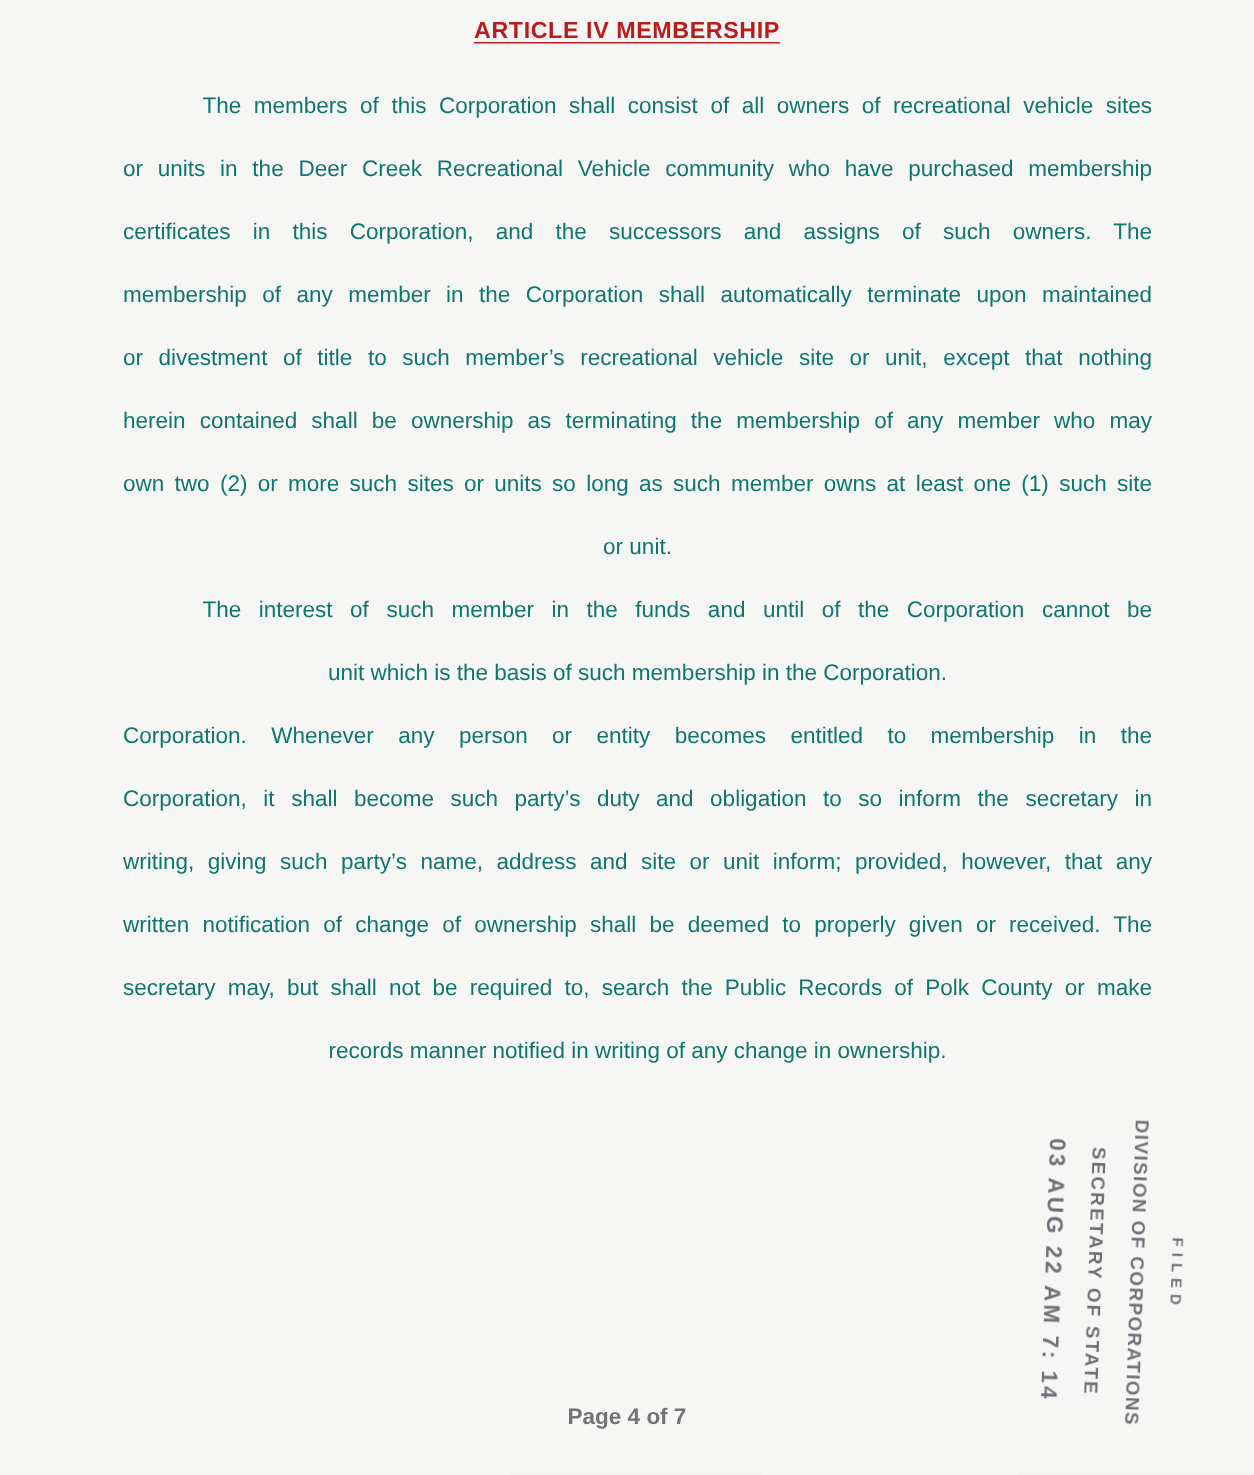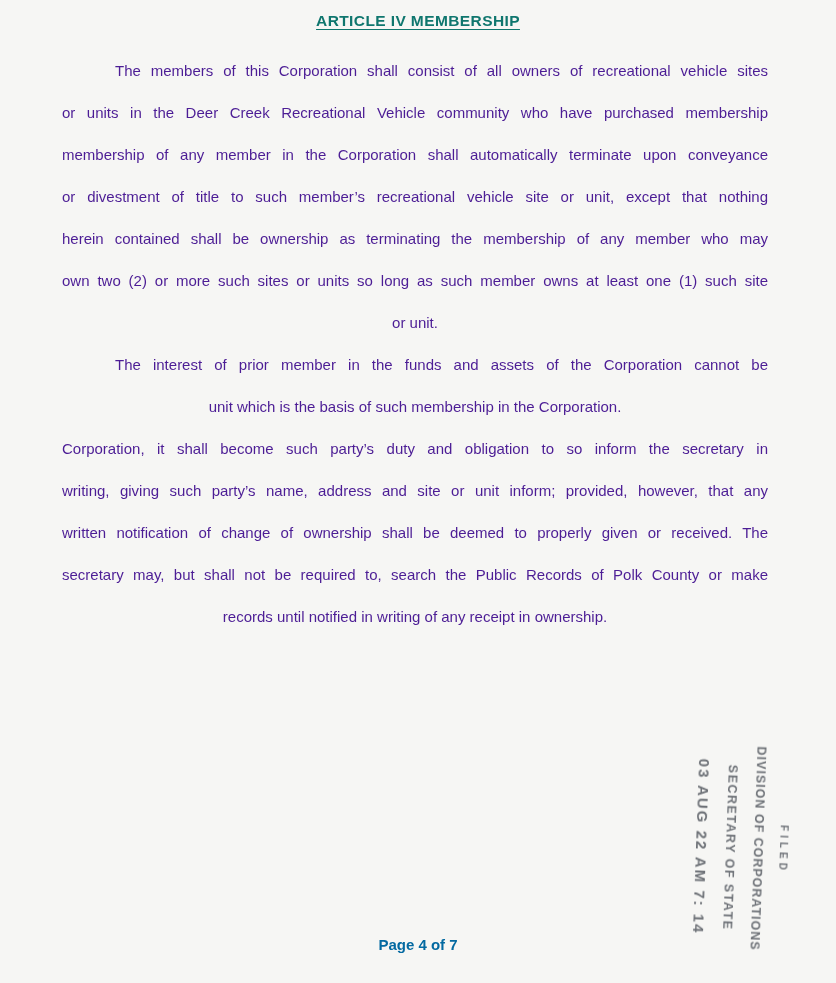--- a/index.html
+++ b/index.html
@@ -20,36 +20,37 @@
     position: absolute;
     top: 12px;
     left: 0;
     width: 100%;
     text-align: center;
     font-size: 15.5px;
     font-weight: 700;
     letter-spacing: 0.4px;
     text-decoration: underline;
     text-underline-offset: 3px;
-    color: #0f766e;
+    color: #b91c1c;
   }
   .body-text {
     position: absolute;
     top: 50px;
     left: 62px;
     width: 706px;
   }
   .jline {
     height: 42px;
     line-height: 42px;
     overflow: hidden;
     text-align: justify;
     font-size: 15px;
-    color: #4c1d95;
+    color: #0f766e;
     white-space: normal;
+    margin-left: 20px;
   }
   .jline::after {
     content: "";
     display: inline-block;
     width: 100%;
     height: 0;
     vertical-align: top;
   }
   .jline.last {
     text-align: center;
@@ -61,21 +62,21 @@
     text-indent: 53px;
   }
   .page-footer {
     position: absolute;
     top: 936px;
     left: 0;
     width: 100%;
     text-align: center;
     font-size: 15px;
     font-weight: 600;
-    color: #0369a1;
+    color: #737373;
   }
   
   .stamp {
     position: absolute;
     left: 626px;
     top: 800px;
     width: 230px;
     height: 96px;
     transform: rotate(92deg);
     transform-origin: center center;
@@ -113,34 +114,36 @@
 <body>
 
 <div class="page">
 
   <div class="doc-title">ARTICLE IV MEMBERSHIP</div>
 
   <div class="body-text">
 
     <div class="jline indent">The members of this Corporation shall consist of all owners of recreational vehicle sites</div>
     <div class="jline">or units in the Deer Creek Recreational Vehicle community who have purchased membership</div>
-    <div class="jline">membership of any member in the Corporation shall automatically terminate upon conveyance</div>
+    <div class="jline">certificates in this Corporation, and the successors and assigns of such owners.  The</div>
+    <div class="jline">membership of any member in the Corporation shall automatically terminate upon maintained</div>
     <div class="jline">or divestment of title to such member’s recreational vehicle site or unit, except that nothing</div>
     <div class="jline">herein contained shall be ownership as terminating the membership of any member who may</div>
     <div class="jline">own two (2) or more such sites or units so long as such member owns at least one (1) such site</div>
     <div class="jline last">or unit.</div>
 
-    <div class="jline indent">The interest of prior member in the funds and assets of the Corporation cannot be</div>
+    <div class="jline indent">The interest of such member in the funds and until of the Corporation cannot be</div>
     <div class="jline last">unit which is the basis of such membership in the Corporation.</div>
 
+    <div class="jline">Corporation.  Whenever any person or entity becomes entitled to membership in the</div>
     <div class="jline">Corporation, it shall become such party’s duty and obligation to so inform the secretary in</div>
     <div class="jline">writing, giving such party’s name, address and site or unit inform; provided, however, that any</div>
     <div class="jline">written notification of change of ownership shall be deemed to properly given or received.  The</div>
     <div class="jline">secretary may, but shall not be required to, search the Public Records of Polk County or make</div>
-    <div class="jline last">records until notified in writing of any receipt in ownership.</div>
+    <div class="jline last">records manner notified in writing of any change in ownership.</div>
   </div>
 
   <div class="stamp">
     <div class="stamp-line stamp-filed">FILED</div>
     <div class="stamp-line stamp-division">DIVISION OF CORPORATIONS</div>
     <div class="stamp-line stamp-secretary">SECRETARY OF STATE</div>
     <div class="stamp-line stamp-date">03 AUG 22 AM 7: 14</div>
   </div>
 
   <div class="page-footer">Page 4 of 7</div>

